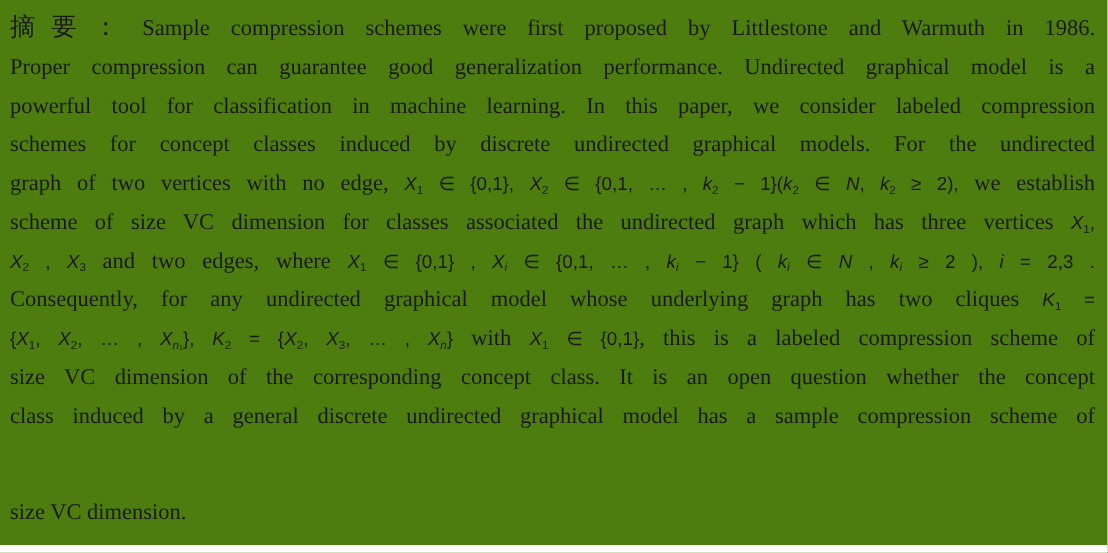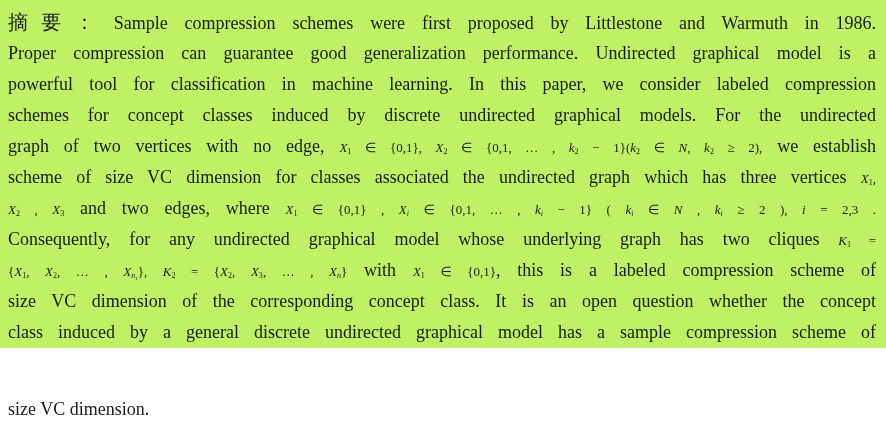--- a/index.html
+++ b/index.html
@@ -5,22 +5,22 @@
   html, body {
     margin: 0;
     padding: 0;
     width: 886px;
     height: 442px;
     overflow: hidden;
     background: #ffffff;
   }
   .page {
     width: 886px;
-    height: 348px;
-    background: #bef264;
+    height: 436px;
+    background: #4d7c0f;
     box-sizing: border-box;
   }
   .abstract {
     box-sizing: border-box;
     width: 886px;
     padding: 7px 10px 0 8px;
     font-family: "Liberation Serif", serif;
     font-size: 18px;
     line-height: 31px;
     color: #1a1a1a;
@@ -35,22 +35,22 @@
     text-align-last: left;
     margin-top: 46px;
   }
   .cjk-label {
     font-size: 20px;
     letter-spacing: 1px;
     padding-right: 6px;
   }
   .txt { font-family: "Liberation Serif", serif; }
   .math {
-    font-family: Liberation Serif, serif;
-    font-size: 13px;
+    font-family: Liberation Sans, sans-serif;
+    font-size: 15px;
   }
   .math i { font-style: italic; }
   .math sub {
     font-size: 62%;
     line-height: 0;
     vertical-align: baseline;
     position: relative;
     top: 0.28em;
   }
 </style>

